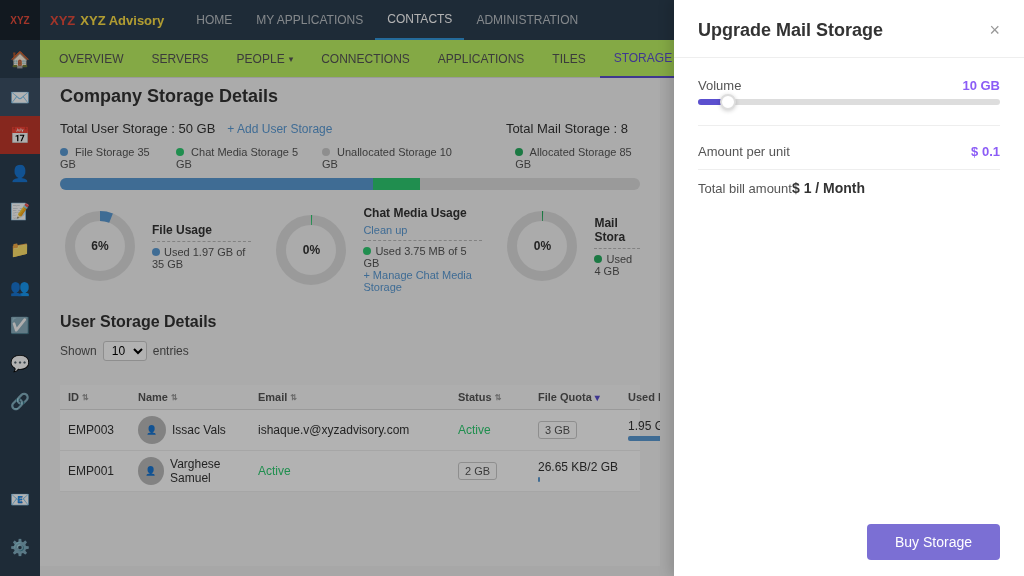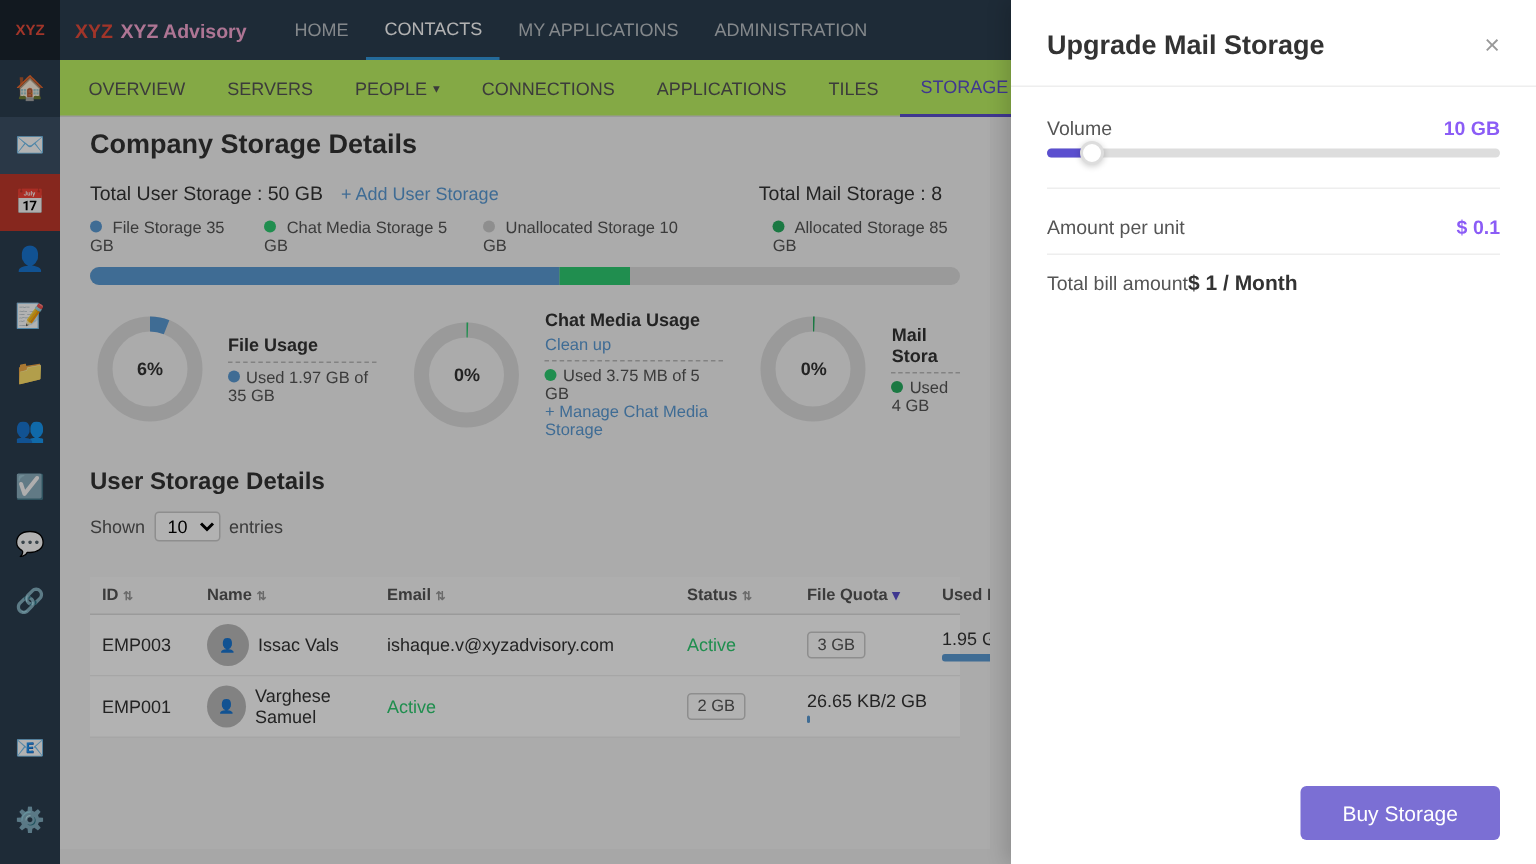--- a/index.html
+++ b/index.html
@@ -38,21 +38,21 @@
       right: 0; height: 40px;
       background: #2c3e50;
       display: flex; align-items: center;
       padding: 0 10px;
       z-index: 9;
     }
     .topnav-logo {
       color: #e74c3c; font-weight: bold; font-size: 13px; margin-right: 20px;
       display: flex; align-items: center; gap: 5px;
     }
-    .topnav-logo span { color: #f9a8d4; }
+    .topnav-logo span { color: #fde047; }
     .topnav-item {
       color: #bdc3c7; font-size: 12px; padding: 0 12px; height: 40px;
       display: flex; align-items: center; cursor: pointer; text-transform: uppercase;
     }
     .topnav-item.active { color: #fff; border-bottom: 2px solid #3498db; }
 
     
     .subnav {
       position: absolute;
       left: 40px; top: 40px;
@@ -270,22 +270,22 @@
   <div class="sidebar-icon" style="margin-top:auto; margin-bottom:10px;">📧</div>
   <div class="sidebar-icon" style="margin-bottom:10px;">⚙️</div>
 </div>
 
 <div class="topnav">
   <div class="topnav-logo">
     <span style="color:#e74c3c;">XYZ</span>
       <span>XYZ Advisory</span>
   </div>
   <div class="topnav-item">HOME</div>
+  <div class="topnav-item">MY APPLICATIONS</div>
   <div class="topnav-item active">CONTACTS</div>
-  <div class="topnav-item">MY APPLICATIONS</div>
   <div class="topnav-item">ADMINISTRATION</div>
 </div>
 
 <div class="subnav">
   <div class="subnav-item">OVERVIEW</div>
   <div class="subnav-item">SERVERS</div>
   <div class="subnav-item">
     <span>PEOPLE</span>
     <span class="chevron">▾</span>
   </div>

